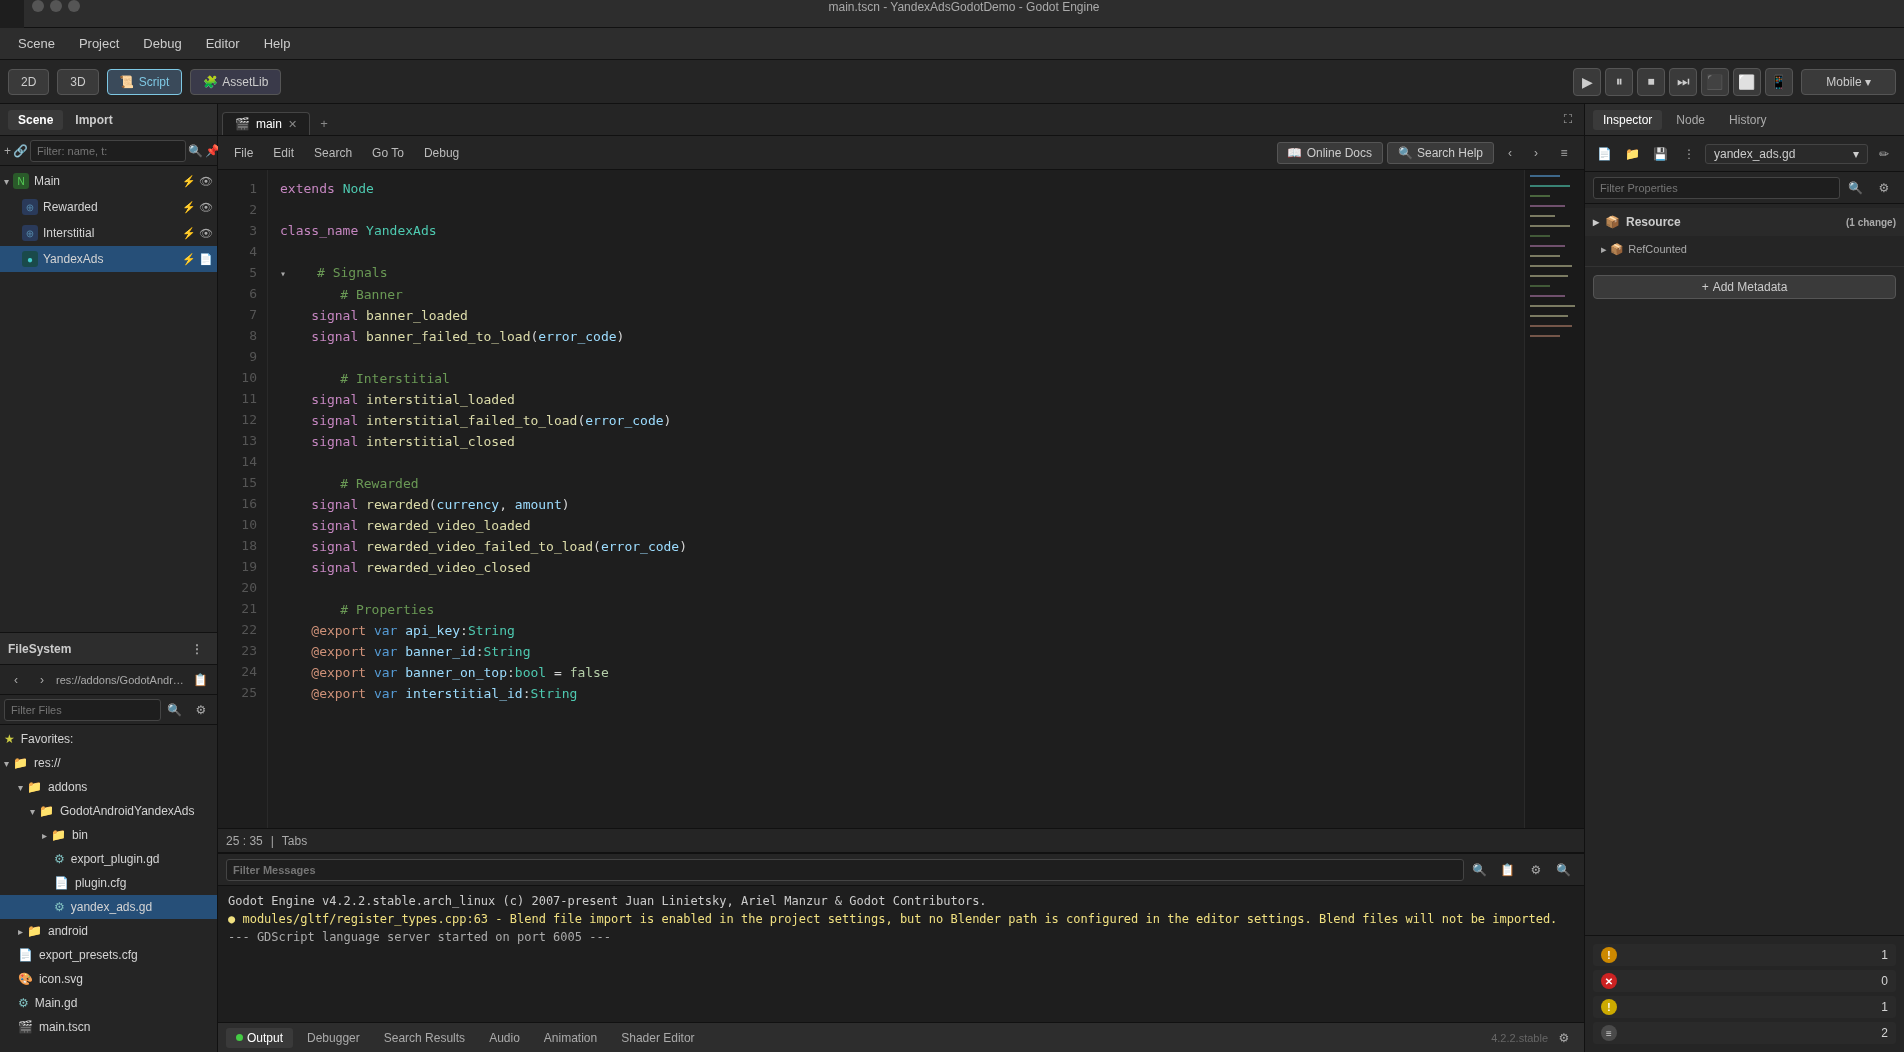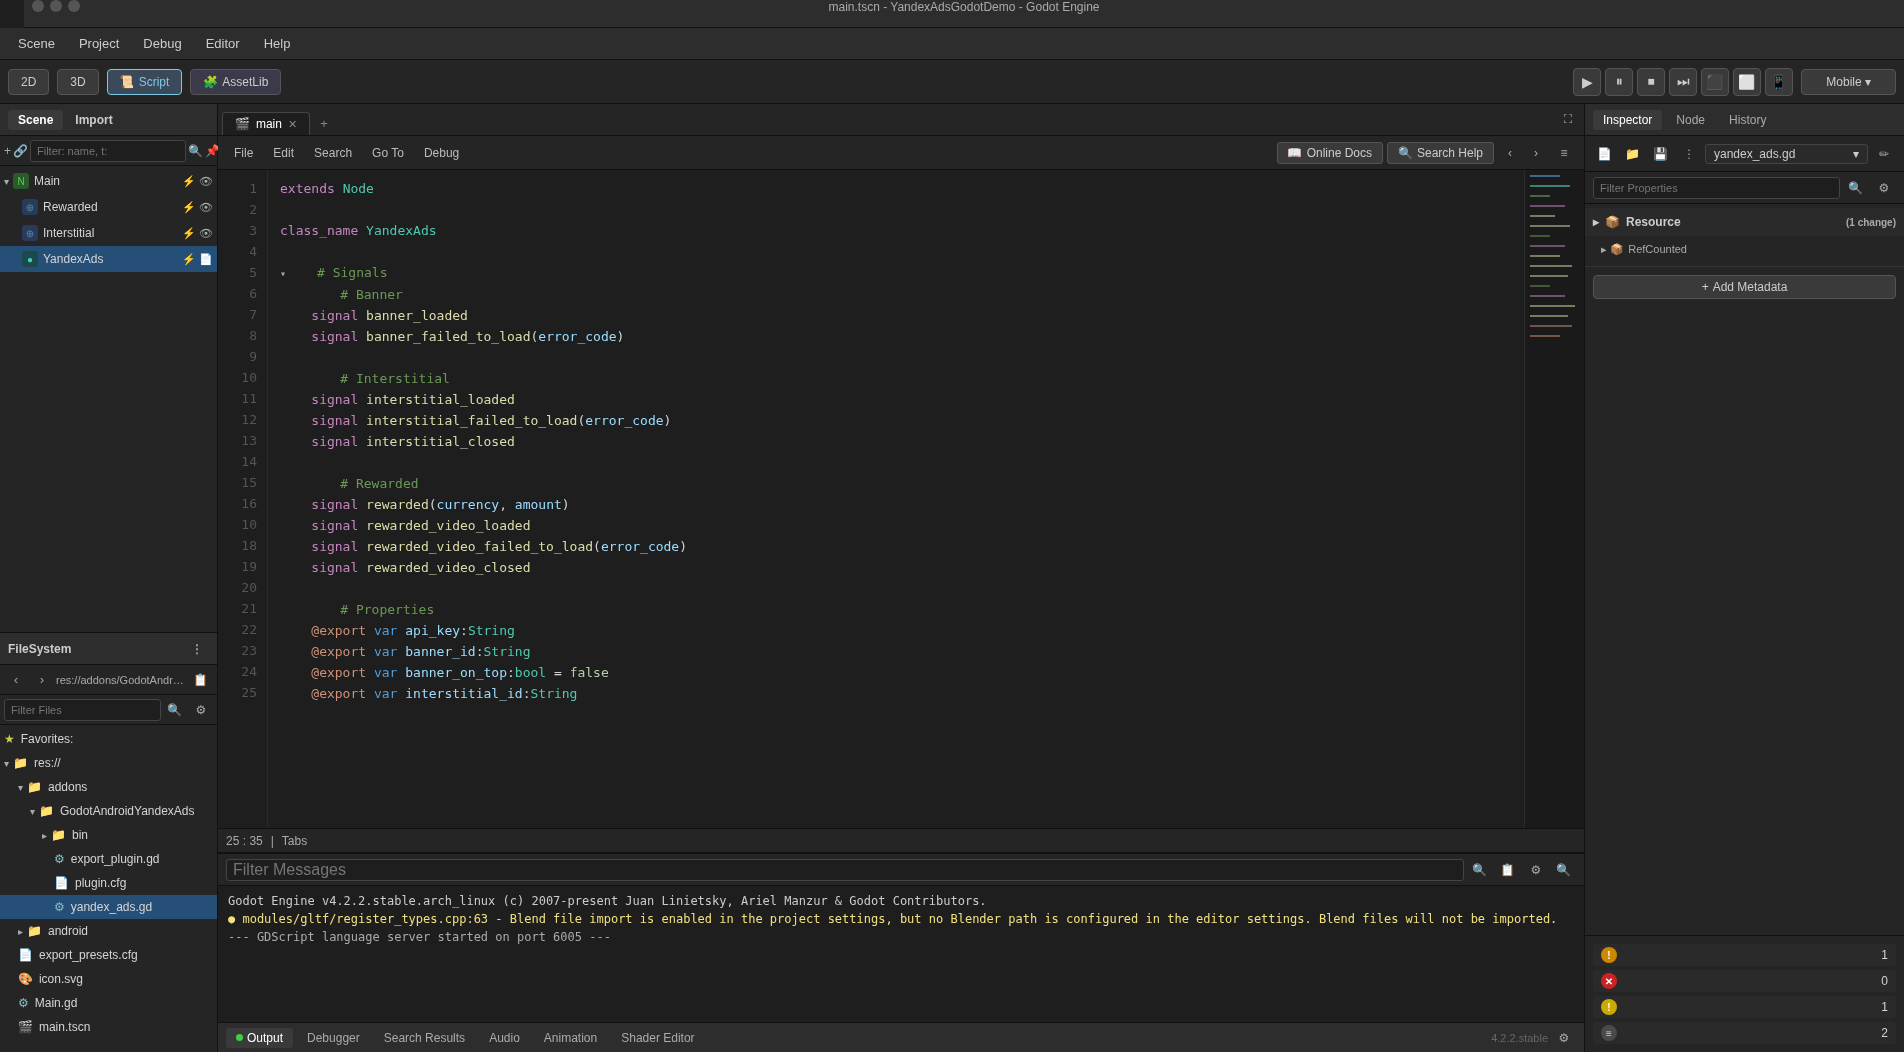--- a/index.html
+++ b/index.html
@@ -398,22 +398,23 @@
       border-bottom: 1px solid #111;
       gap: 4px;
     }
     .terminal-filter {
       flex: 1;
       background: #1e1e1e;
       border: 1px solid #444;
       border-radius: 3px;
       color: #ccc;
       padding: 2px 6px;
-      font-size: 16px;
+      font-size: 11px;
       height: 22px;
+      font-weight: bold;
     }
     .terminal-content {
       flex: 1;
       padding: 6px 10px;
       font-family: 'Consolas', monospace;
       font-size: 12px;
       overflow-y: auto;
       color: #ccc;
       line-height: 1.5;
     }

